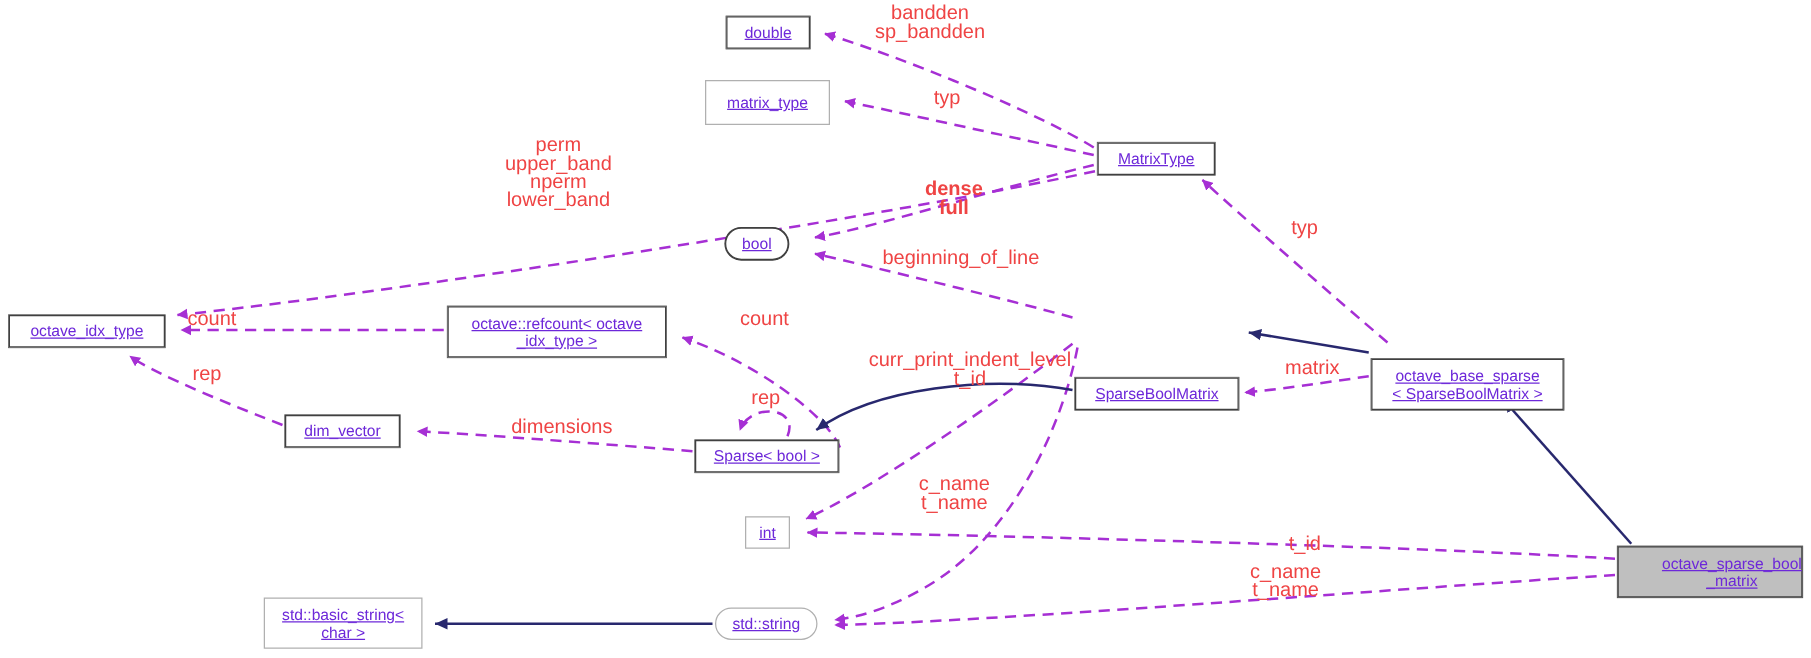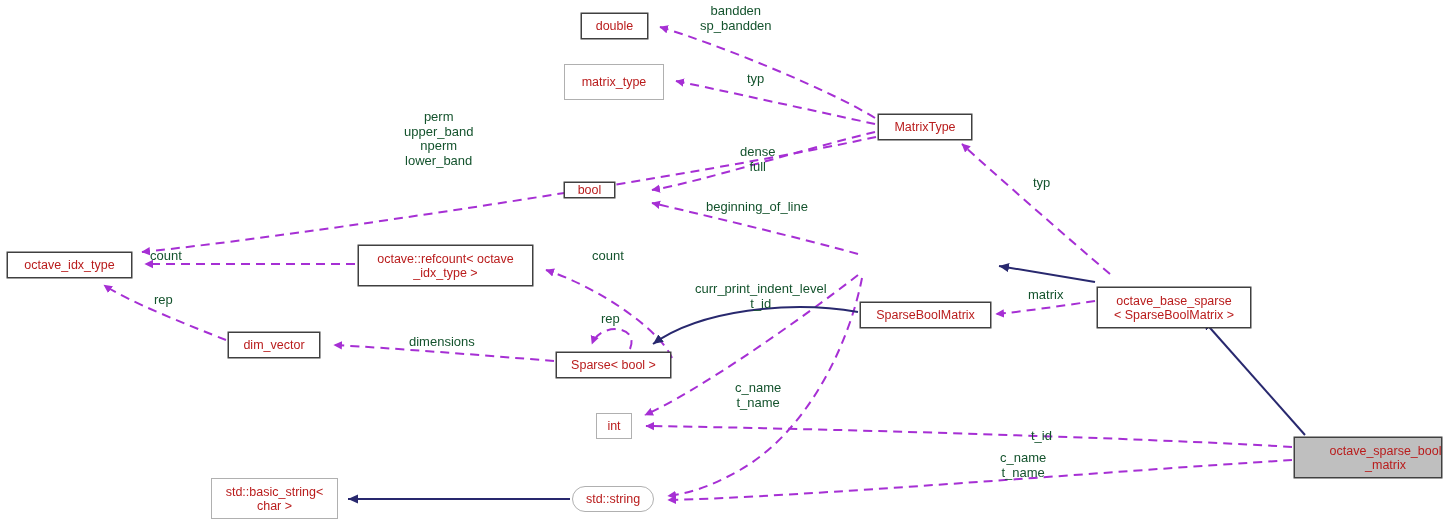--- a/index.html
+++ b/index.html
@@ -12,33 +12,34 @@
     overflow:hidden;
   }
   svg.edges{position:absolute;left:0;top:0;width:1449px;height:526px;}
   .node{
     position:absolute;
     box-sizing:border-box;
     display:flex;align-items:center;justify-content:center;
     text-align:center;
     font-size:12.5px;
     line-height:14px;
-    color:#b91c1c;
+    color:#6d28d9;
     background:#ffffff;
     white-space:pre;
     z-index:3;
+    text-decoration:underline;
   }
   .node.dark{border:1px solid #404040; box-shadow:0 0 0 0.5px #404040;}
   .node.light{border:1px solid #b0b0b0;}
   .node.current{background:#bfbfbf;border:1px solid #404040;box-shadow:0 0 0 0.5px #404040;}
   .elabel{
     position:absolute;
-    font-size:13px;
+    font-size:16px;
     line-height:14.5px;
-    color:#14532d;
+    color:#ef4444;
     text-align:center;
     white-space:pre;
     z-index:4;
   }
 </style>
 </head>
 <body>
 
 <div id="canvas">
 
@@ -95,21 +96,21 @@
 
       <path d="M858,312 C790,300 700,310 653,344"></path>
 
       <path d="M570,499 L348,499"></path>
     </g>
   </svg>
 
   <div class="node dark" style="left:581px;top:13px;width:67px;height:26px;">double</div>
   <div class="node light" style="left:564px;top:64px;width:100px;height:36px;">matrix_type</div>
   <div class="node dark" style="left:878px;top:114px;width:94px;height:26px;">MatrixType</div>
-  <div class="node dark" style="left:564px;top:182px;width:51px;height:16px;">bool</div>
+  <div class="node dark" style="left:580px;top:182px;width:51px;height:26px;border-radius:13px;">bool</div>
   <div class="node dark" style="left:358px;top:245px;width:175px;height:41px;">octave::refcount&lt; octave
 _idx_type &gt;</div>
   <div class="node dark" style="left:7px;top:252px;width:125px;height:26px;">octave_idx_type</div>
   <div class="node dark" style="left:1097px;top:287px;width:154px;height:41px;">octave_base_sparse
 &lt; SparseBoolMatrix &gt;</div>
   <div class="node dark" style="left:860px;top:302px;width:131px;height:26px;">SparseBoolMatrix</div>
   <div class="node dark" style="left:228px;top:332px;width:92px;height:26px;">dim_vector</div>
   <div class="node dark" style="left:556px;top:352px;width:115px;height:26px;">Sparse&lt; bool &gt;</div>
   <div class="node light" style="left:596px;top:413px;width:36px;height:26px;text-align:center;">int</div>
   <div class="node current" style="left:1294px;top:437px;width:148px;height:41px;padding-left:35px;">octave_sparse_bool
@@ -118,21 +119,21 @@
 char &gt;</div>
   <div class="node light" style="left:572px;top:486px;width:82px;height:26px;border-radius:13px;">std::string</div>
 
   <div class="elabel" style="left:700px;top:4px;">bandden
 sp_bandden</div>
   <div class="elabel" style="left:747px;top:72px;">typ</div>
   <div class="elabel" style="left:404px;top:110px;">perm
 upper_band
 nperm
 lower_band</div>
-  <div class="elabel" style="left:740px;top:145px;">dense
+  <div class="elabel" style="left:740px;top:145px;font-weight:bold;">dense
 full</div>
   <div class="elabel" style="left:1033px;top:176px;">typ</div>
   <div class="elabel" style="left:706px;top:200px;">beginning_of_line</div>
   <div class="elabel" style="left:150px;top:249px;">count</div>
   <div class="elabel" style="left:592px;top:249px;">count</div>
   <div class="elabel" style="left:695px;top:282px;">curr_print_indent_level
 t_id</div>
   <div class="elabel" style="left:1028px;top:288px;">matrix</div>
   <div class="elabel" style="left:154px;top:293px;">rep</div>
   <div class="elabel" style="left:601px;top:312px;">rep</div>

